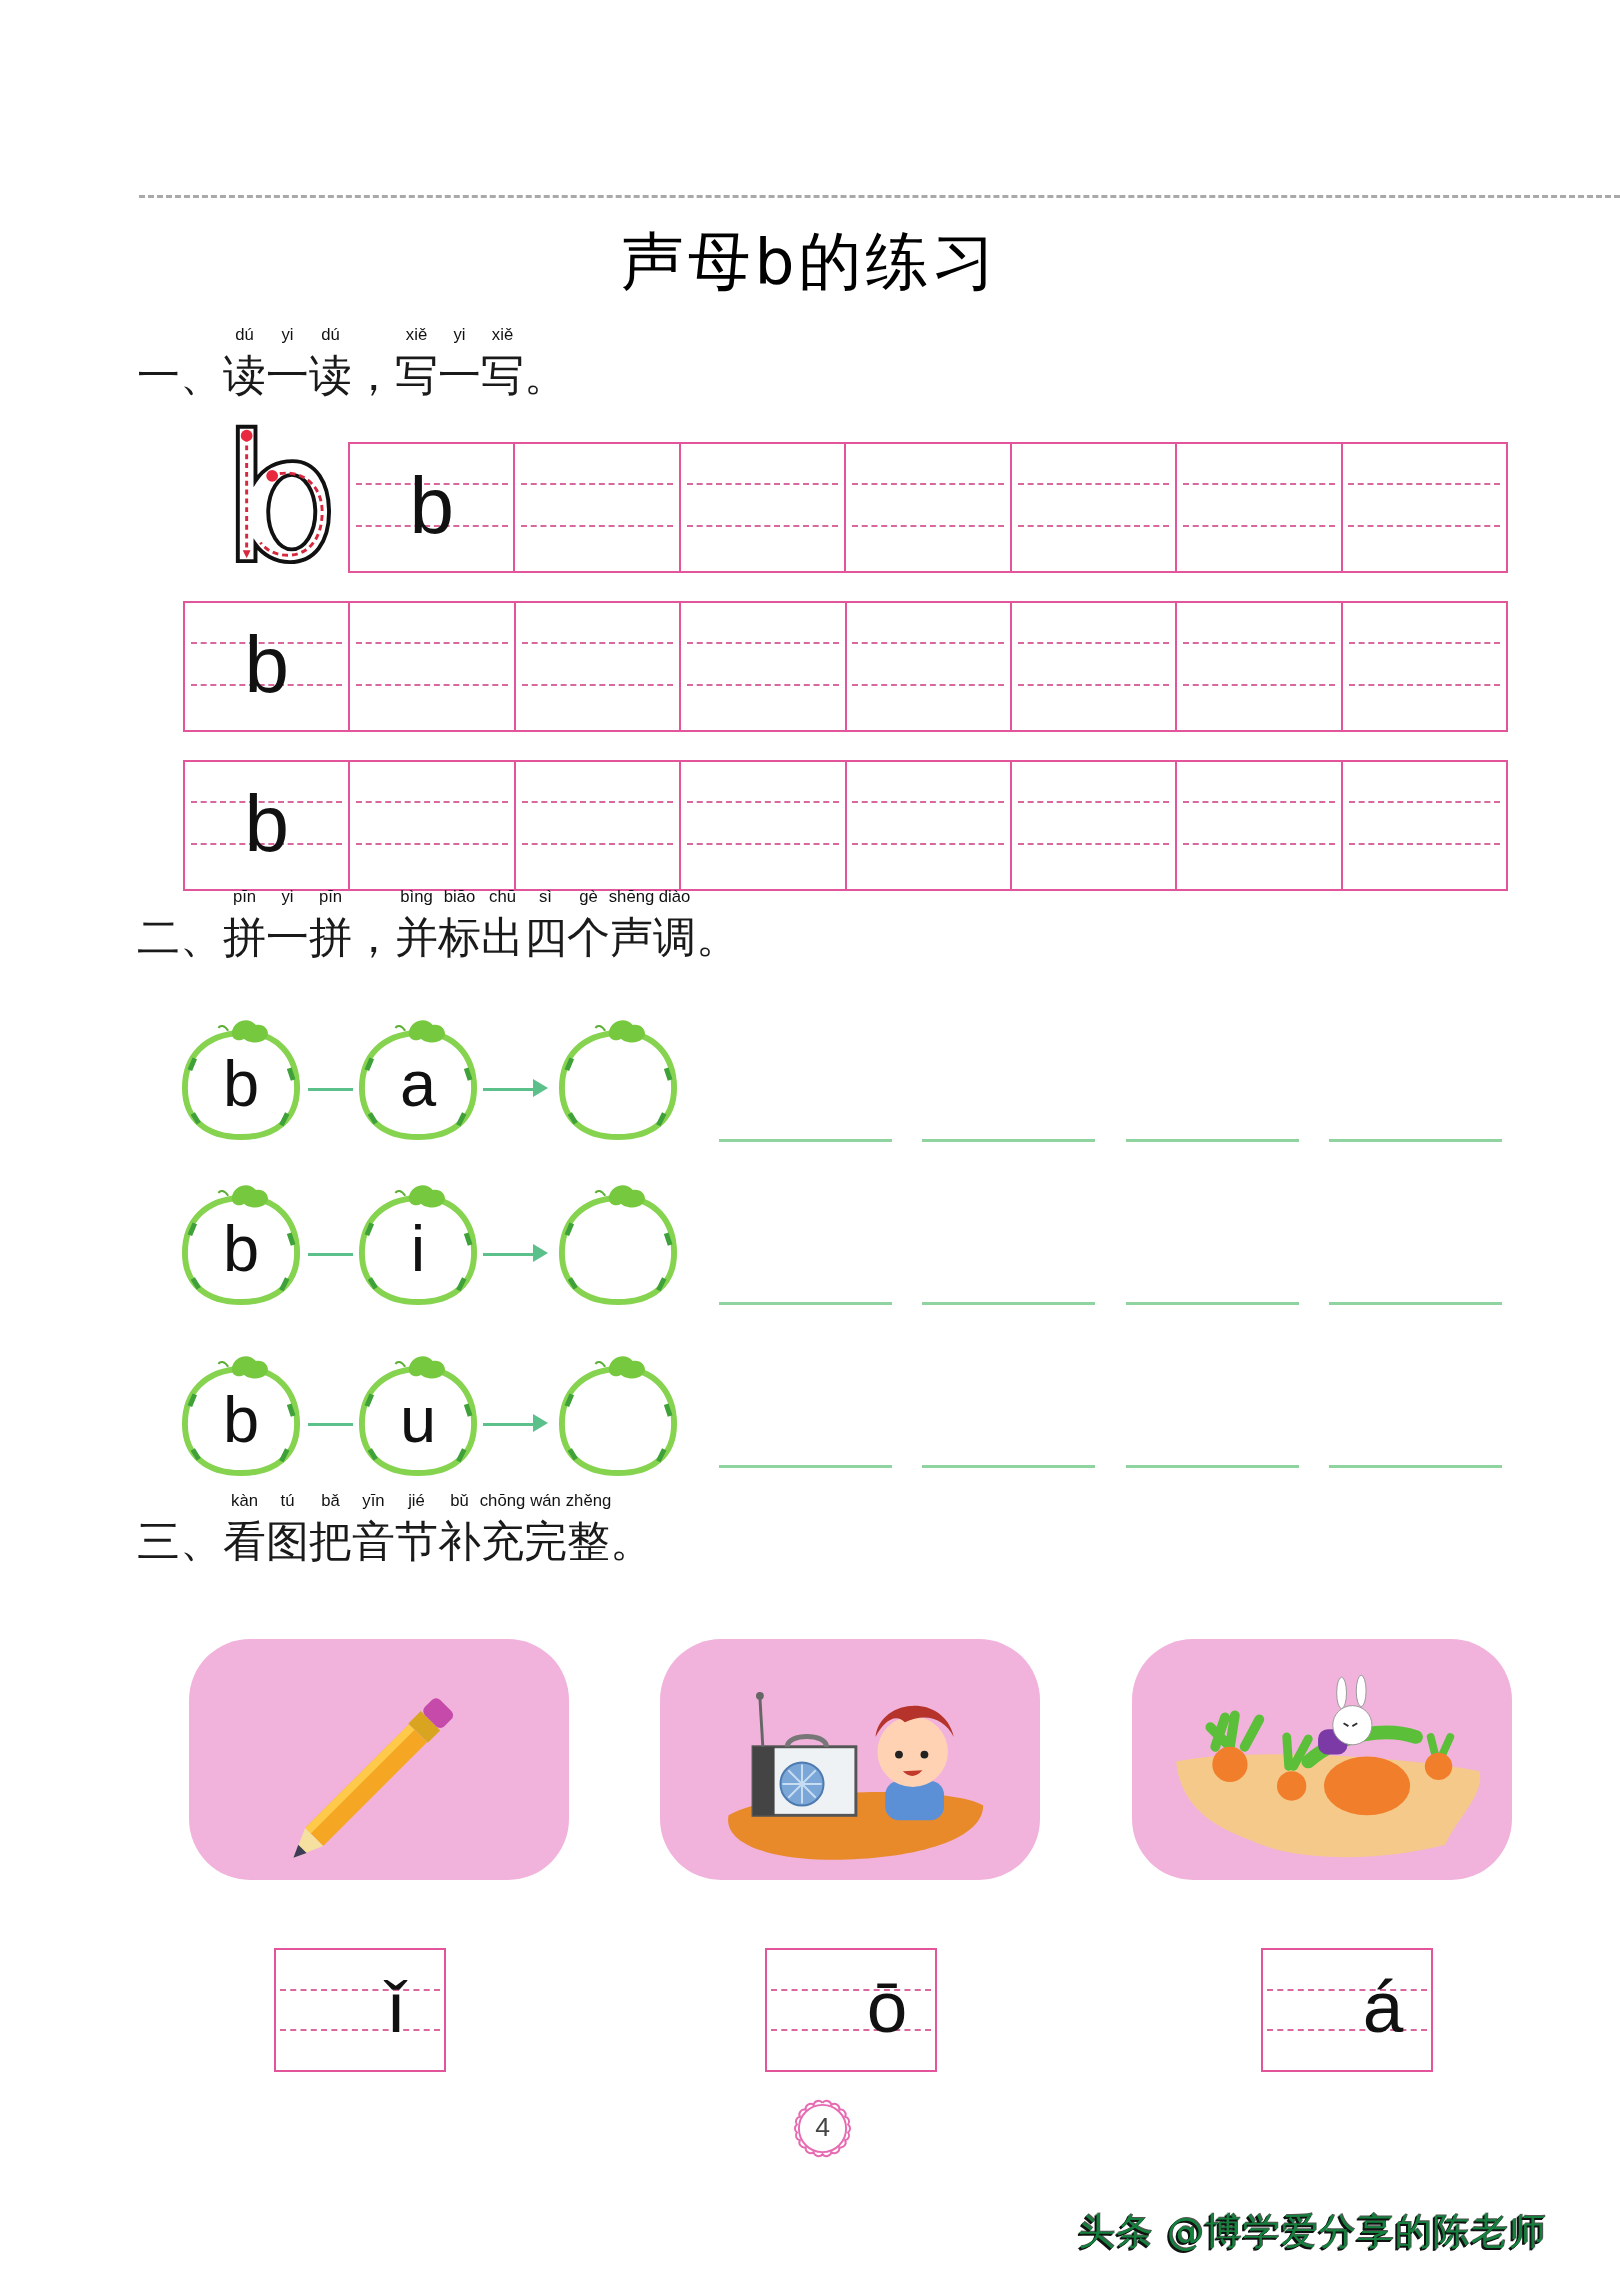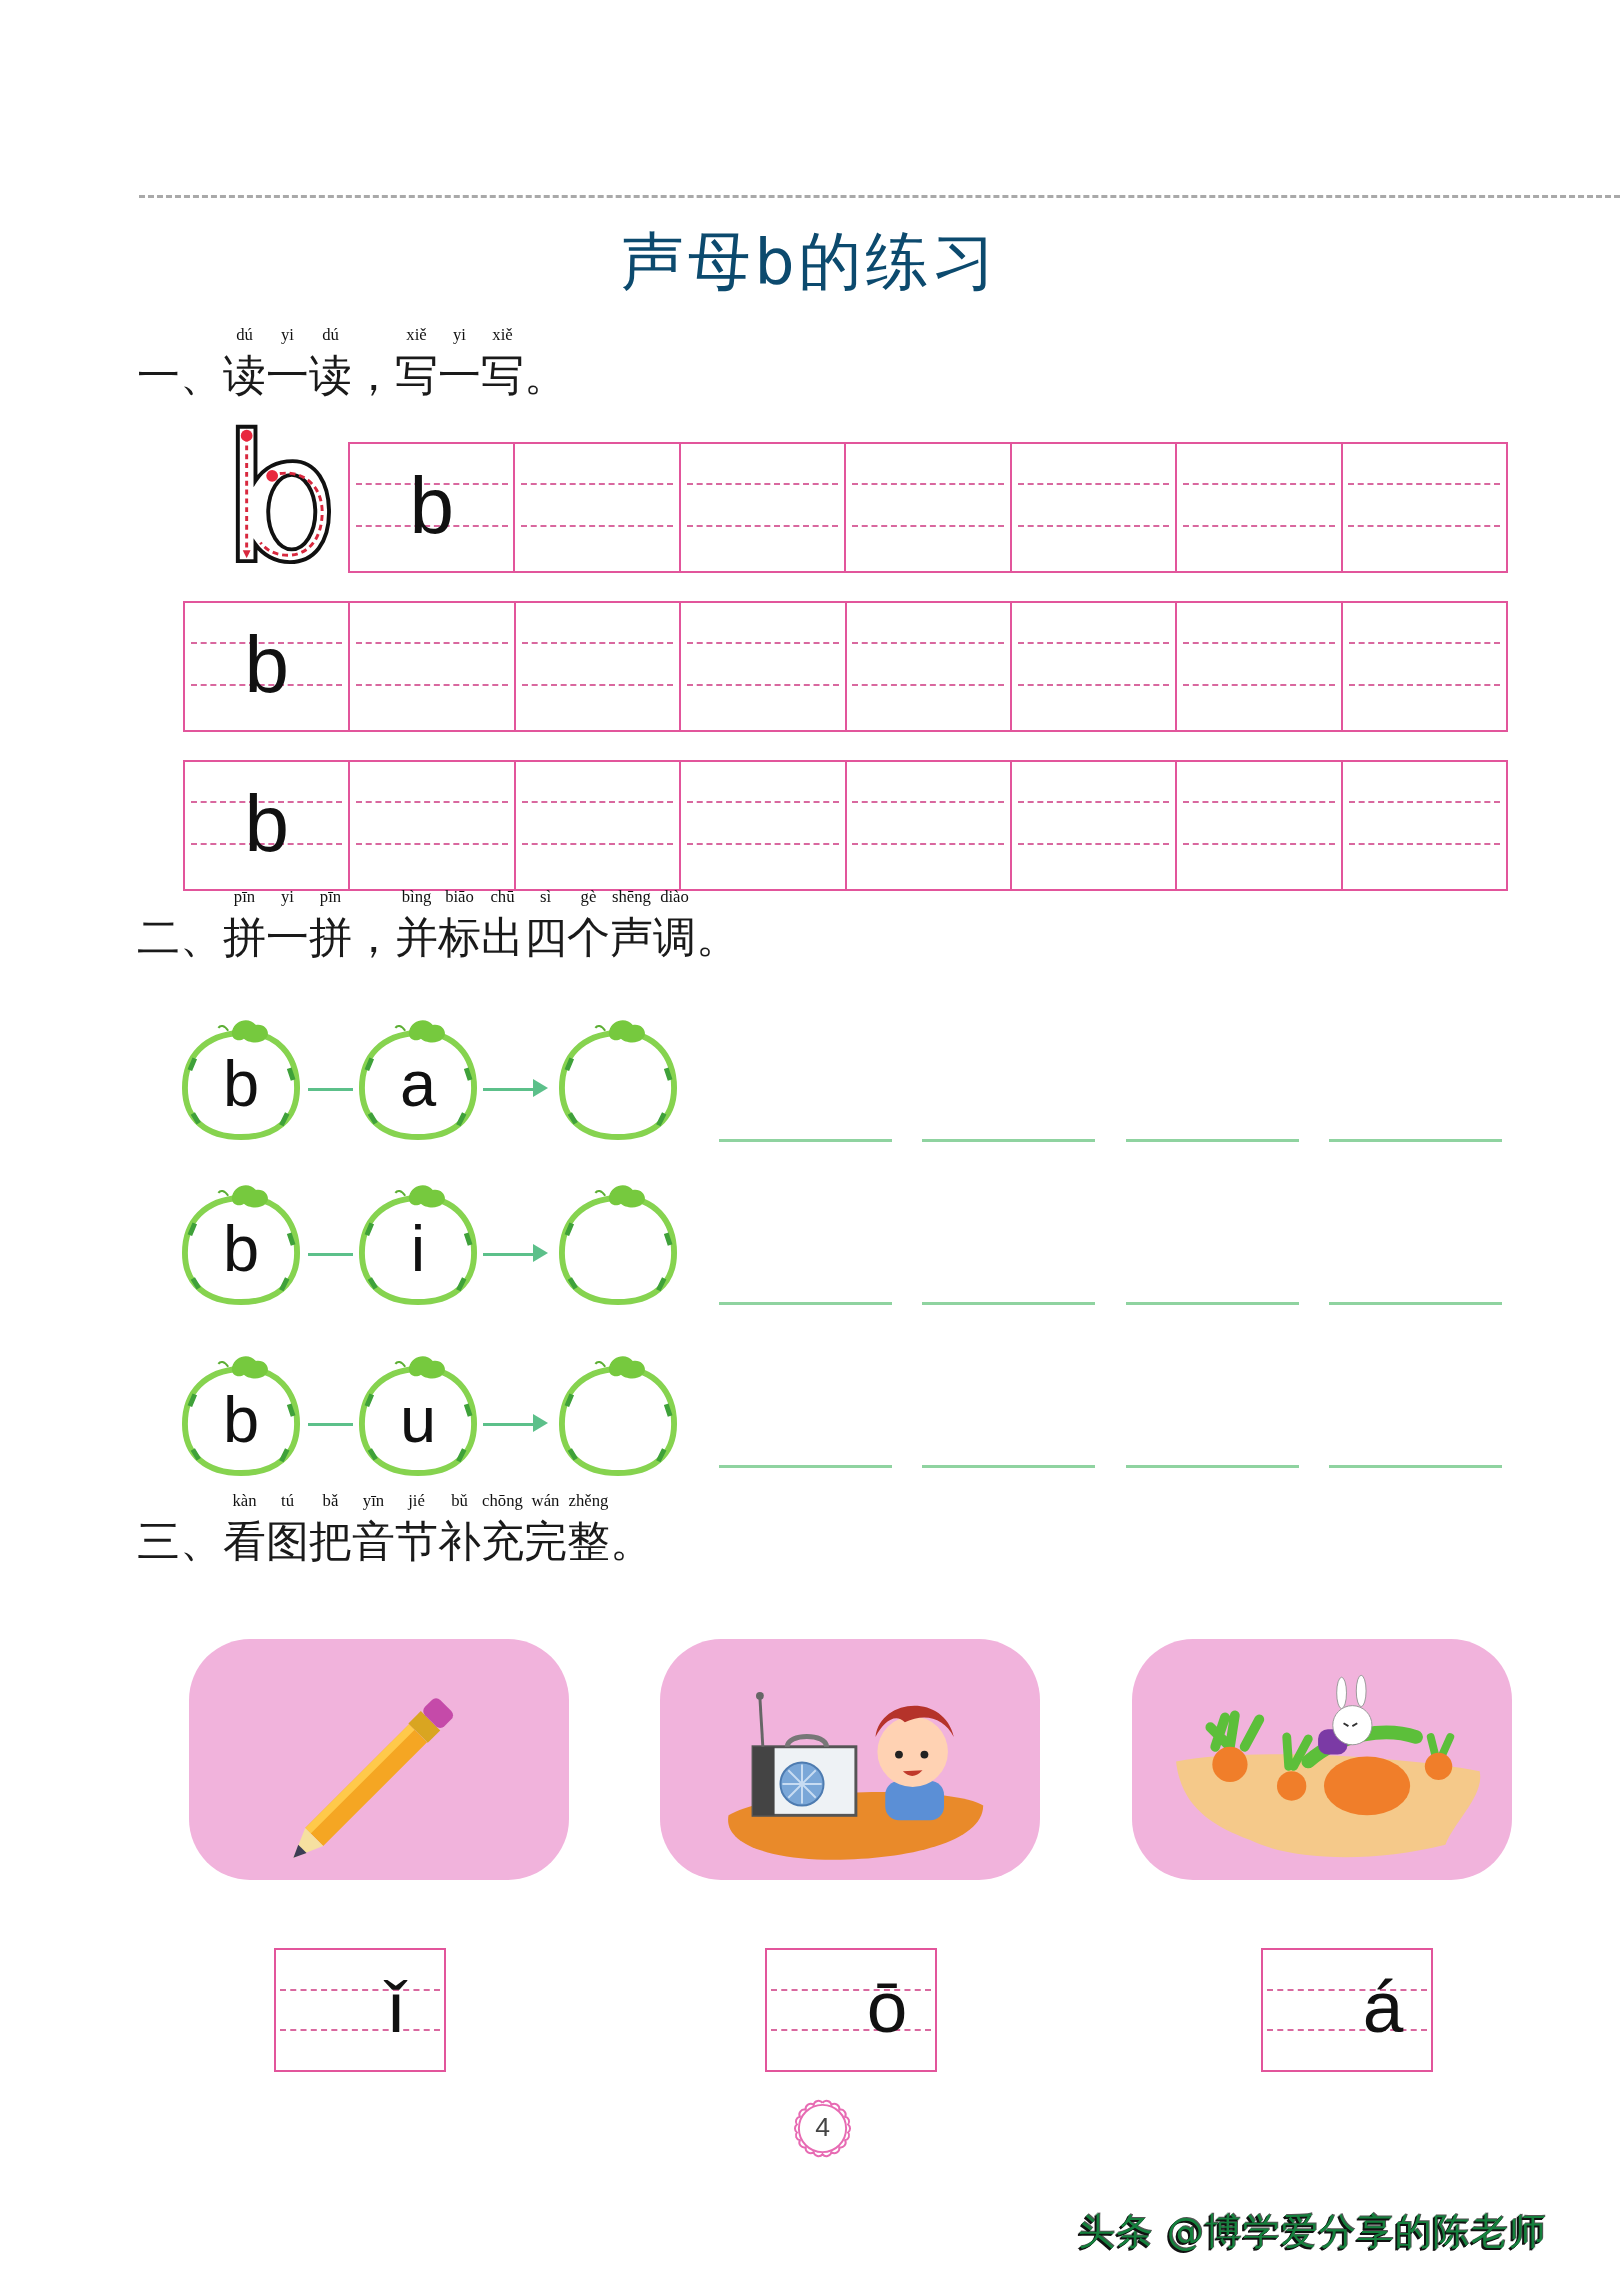--- a/index.html
+++ b/index.html
@@ -4,28 +4,28 @@
 <style>
   html, body { margin: 0; padding: 0; background: #ffffff; }
   body { width: 1620px; height: 2292px; position: relative; overflow: hidden;
          font-family: "DejaVu Sans", "Liberation Sans", sans-serif; color: #222; }
   .abs { position: absolute; }
 
   .top-rule { left: 139px; top: 195px; width: 1481px; height: 0;
               border-top: 3.9px dashed #a9a9a9; }
 
   .page-title { left: 0; width: 1620px; top: 223px; text-align: center;
-                font-size: 63px; color: #0c4a6e; letter-spacing: 3.9px; line-height: 78px; }
+                font-size: 63px; color: #000000; letter-spacing: 3.9px; line-height: 78px; }
 
   .section-heading { left: 137px; font-size: 43px; color: #1a1a1a; line-height: 55px; white-space: nowrap; }
   .section-heading .num { display: inline-block; }
   .ruby-wrap { display: inline-block; position: relative; text-align: center; }
   .ruby-wrap .py { position: absolute; left: 50%; transform: translateX(-50%);
                    top: -23.5px; font-size: 16.7px; line-height: 19.6px; white-space: nowrap;
-                   font-family: Liberation Serif, serif; color: #111; }
+                   font-family: Liberation Sans, sans-serif; color: #111; }
 
   
   .grid-row { position: absolute; height: 131px; border: 2.9px solid #e2559b; box-sizing: border-box; display: flex; }
   .grid-cell { position: relative; flex: 1 1 0; border-right: 2.9px solid #e2559b; box-sizing: border-box; }
   .grid-cell:last-child { border-right: none; }
   .grid-cell .dash { position: absolute; left: 5.9px; right: 5.9px; height: 0; border-top: 2.9px dashed #d9689f; }
   .grid-cell .d1 { top: 39px; }
   .grid-cell .d2 { top: 81px; }
   .grid-cell .letter { position: absolute; left: 0; right: 0; top: 17.6px; text-align: center;
                        font-family: "Liberation Sans", sans-serif; font-size: 80px; line-height: 88px; color: #111; }

